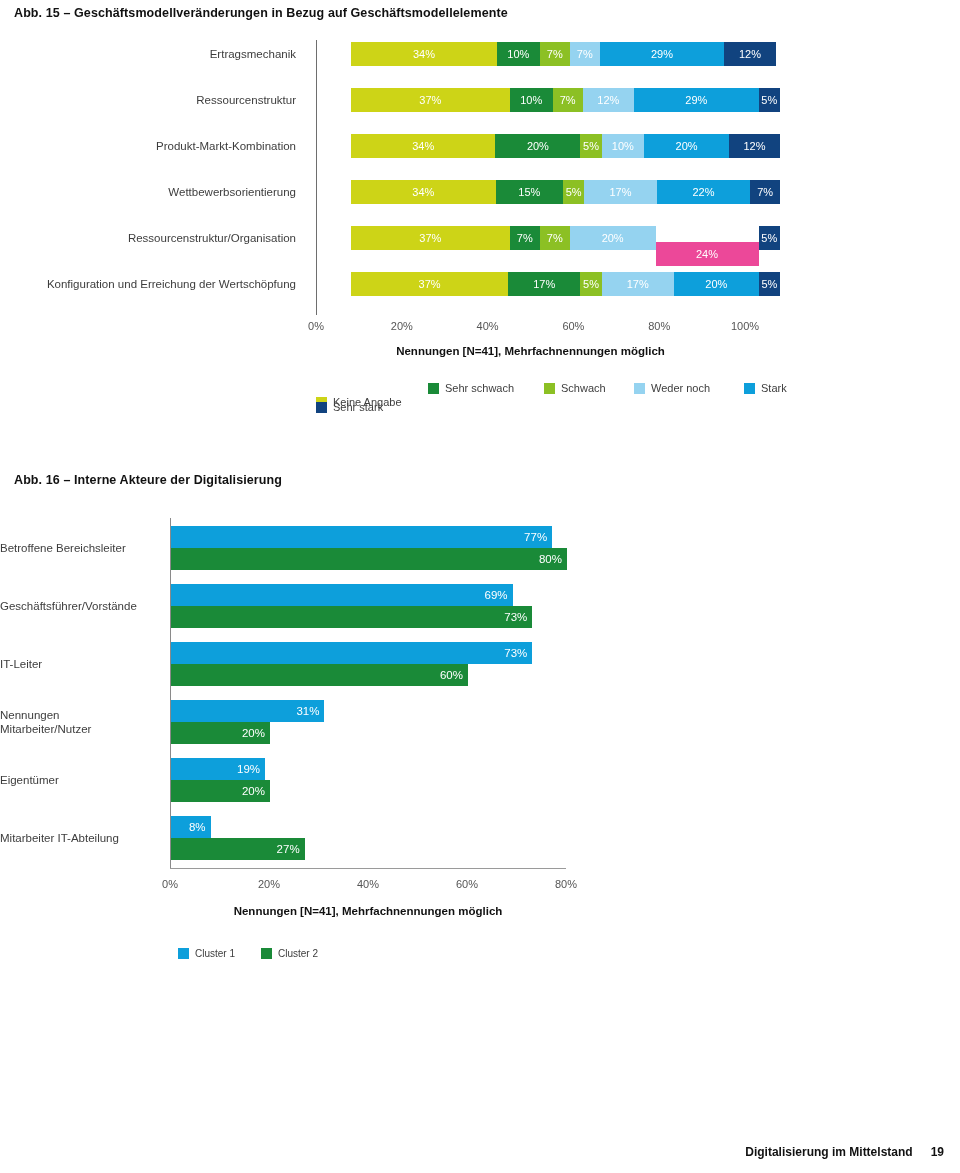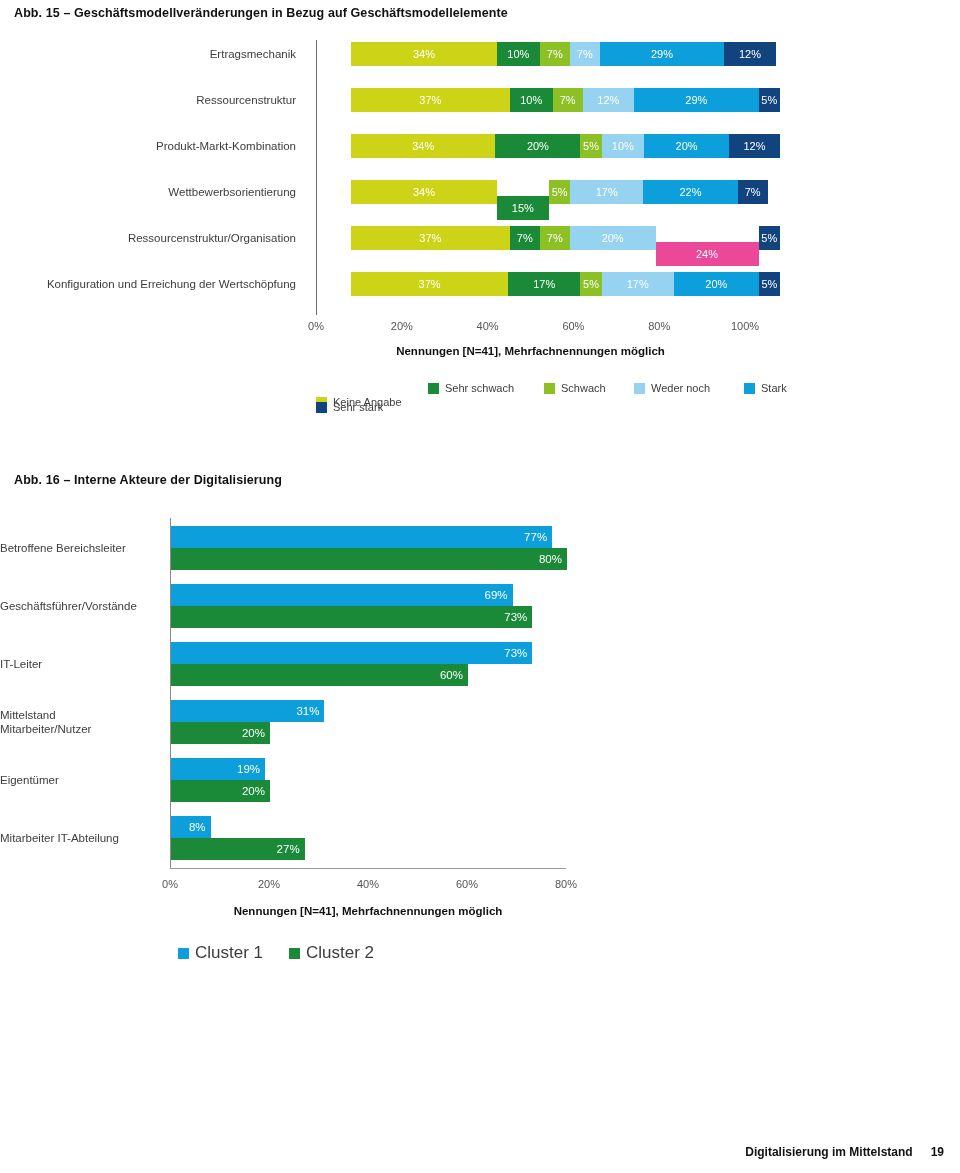--- a/index.html
+++ b/index.html
@@ -198,21 +198,21 @@
     position: absolute;
     left: 178px;
     top: 445px;
     height: 16px;
     display: flex;
     align-items: center;
   }
   #c16-legend .lg {
     display: flex;
     align-items: center;
-    font-size: 17px;
+    font-size: 10px;
     color: #3d3d3d;
     margin-right: 26px;
     white-space: nowrap;
     text-align: center;
   }
 
   
   #footer {
     position: absolute;
     right: 16px;
@@ -295,21 +295,21 @@
         </div>
         <div class="c15-seg" style="width: 51.48px; background: rgb(17, 67, 127);">
           <span>12%</span>
         </div>
       </div>
       <div class="c15-rowlabel" style="top: 150px;">Wettbewerbsorientierung</div>
       <div class="c15-row" style="left: 316px; top: 150px; width: 429px;">
         <div class="c15-seg" style="width: 145.86px; background: rgb(205, 212, 23);">
           <span>34%</span>
         </div>
-        <div class="c15-seg" style="width: 52px; background: rgb(26, 138, 56); margin-top: 16px;">
+        <div class="c15-seg" style="width: 68px; background: rgb(26, 138, 56);">
           <span>15%</span>
         </div>
         <div class="c15-seg" style="width: 21.45px; background: rgb(140, 192, 36);">
           <span>5%</span>
         </div>
         <div class="c15-seg" style="width: 72.93px; background: rgb(149, 211, 240);">
           <span>17%</span>
         </div>
         <div class="c15-seg" style="width: 94.38px; background: rgb(13, 159, 219);">
           <span>22%</span>
@@ -425,21 +425,21 @@
       <div class="c16-rowlabel" style="top: 157px;">
         <div>IT-Leiter</div>
       </div>
       <div class="c16-bar" style="top: 142px; width: 361.35px; background: rgb(13, 159, 219);">
         <span>73%</span>
       </div>
       <div class="c16-bar" style="top: 164px; width: 297px; background: rgb(26, 138, 56);">
         <span>60%</span>
       </div>
       <div class="c16-rowlabel" style="top: 208px;">
-        <div>Mittelstand</div>
+        <div>Nennungen</div>
         <div>Mitarbeiter/Nutzer</div>
       </div>
       <div class="c16-bar" style="top: 200px; width: 153.45px; background: rgb(13, 159, 219);">
         <span>31%</span>
       </div>
       <div class="c16-bar" style="top: 222px; width: 99px; background: rgb(26, 138, 56);">
         <span>20%</span>
       </div>
       <div class="c16-rowlabel" style="top: 273px;">
         <div>Eigentümer</div>

